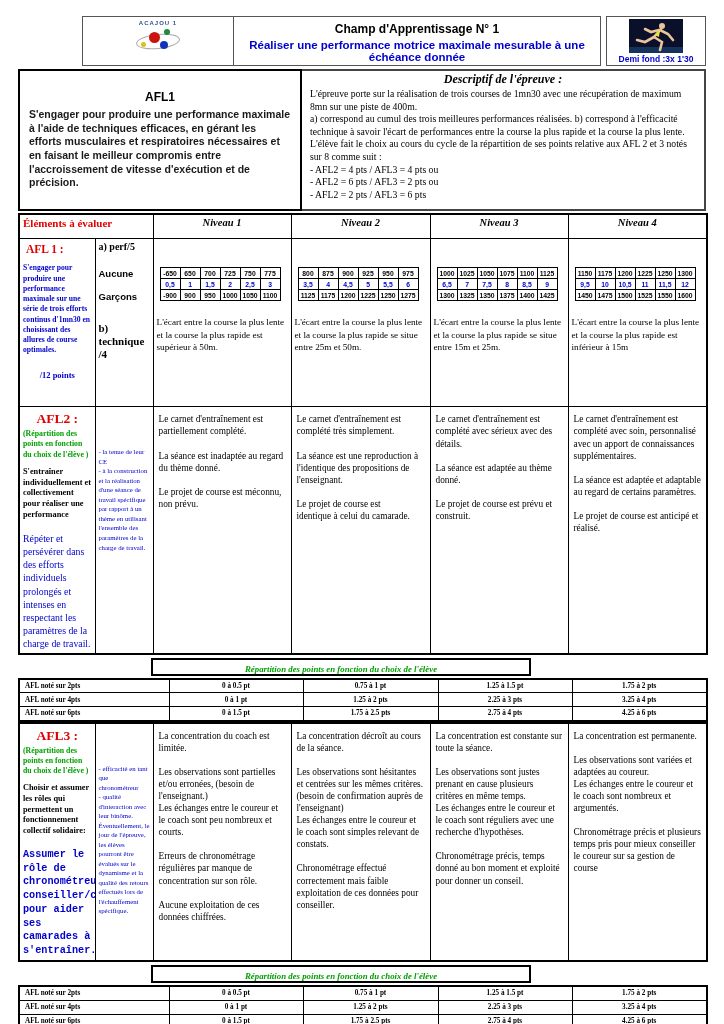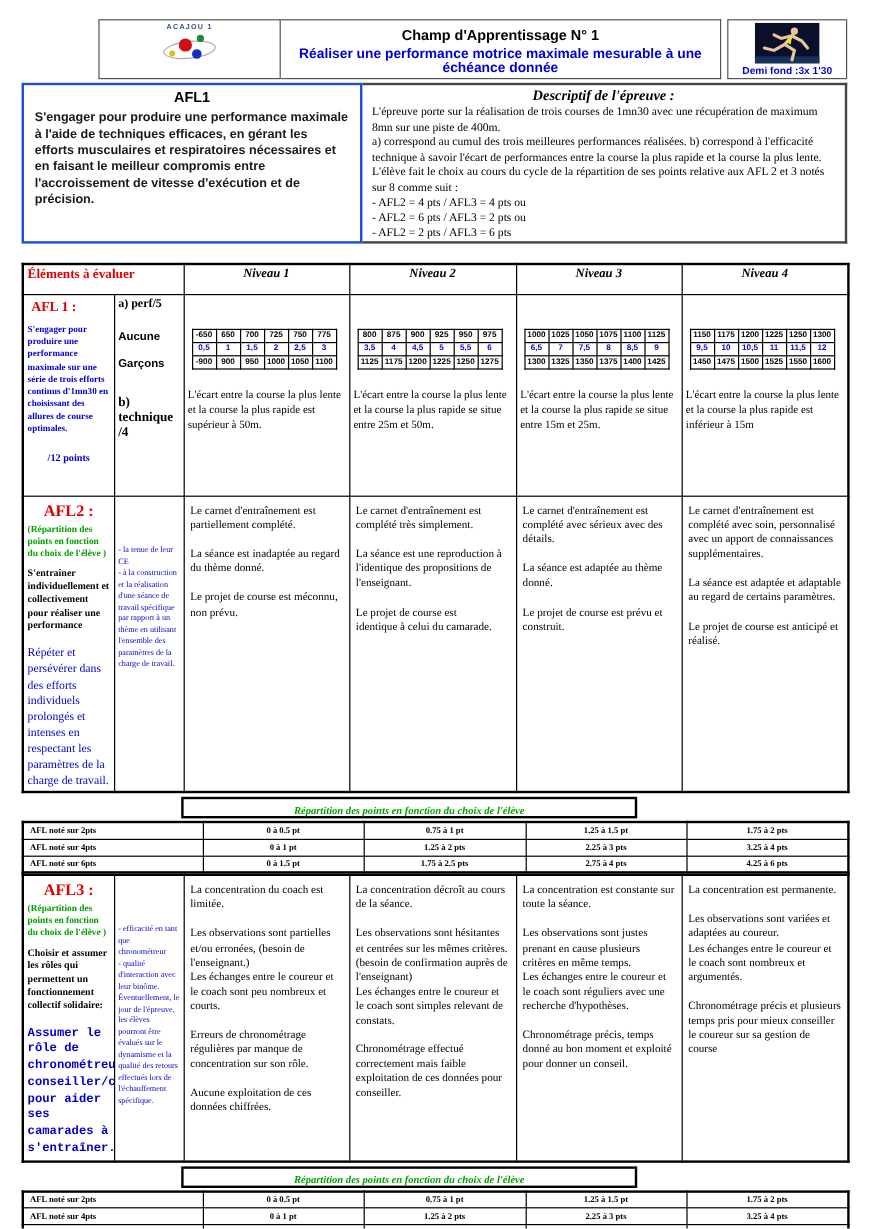--- a/index.html
+++ b/index.html
@@ -19,29 +19,29 @@
   .dot.yellow{width:5px;height:5px;background:#d9c21a;left:7px;top:14px;}
   .title-cell{flex:1;border:1px solid #555;border-left:none;box-sizing:border-box;text-align:center;padding-top:5px;}
   .doc-title{font:bold 12px "Liberation Sans",sans-serif;color:#000;}
   .doc-subtitle{font:bold 11.5px "Liberation Sans",sans-serif;color:#0000d0;margin-top:3px;}
   .runner-cell{width:100px;margin-left:5px;border:1px solid #555;box-sizing:border-box;text-align:center;padding-top:2px;}
   .runner-cell svg{display:block;margin:0 auto;}
   .event-label{font:bold 8.5px "Liberation Sans",sans-serif;color:#0000d0;margin-top:1px;}
 
   
   .overview{display:flex;margin-top:3px;}
-  .afl1-box{width:284px;box-sizing:border-box;border:2px solid #1d4ed8;padding:3px 9px;}
+  .afl1-box{width:284px;box-sizing:border-box;border:2px solid #000000;padding:19px 9px;}
   .afl1-title{text-align:center;font:bold 12px "Liberation Sans",sans-serif;}
   .afl1-body{font:bold 10.5px/1.3 "Liberation Sans",sans-serif;color:#1a1a1a;margin-top:4px;}
   .desc-box{flex:1;box-sizing:border-box;border:2px solid #444;border-left:none;padding:1px 8px 0;}
   .desc-title{text-align:center;font:italic bold 12px "Liberation Serif",serif;}
   .desc-body{font:9.7px/1.3 "Liberation Serif",serif;white-space:pre-line;margin-top:1px;}
 
   
-  table.grid{border-collapse:collapse;table-layout:fixed;width:688px;margin-top:16px;border:2px solid #000;}
+  table.grid{border-collapse:collapse;table-layout:fixed;width:688px;margin-top:2px;border:2px solid #000;}
   table.grid td{border:1px solid #000;vertical-align:top;padding:2px 3px;overflow:hidden;box-sizing:border-box;}
   .grid-head td{height:25px;}
   .elements-head{color:#e00000;font:bold 11px "Liberation Serif",serif;padding:4px 2px 2px 5px;}
   .niveau-head{text-align:center;font:italic bold 10.5px "Liberation Serif",serif;padding-top:5px;}
 
   .afl1-row td{height:168px;}
   .afl-label1{color:#e00000;font:bold 11.5px "Liberation Serif",serif;padding:2px 0 0 3px;}
   .afl1-desc{color:#0000cc;font:bold 7.6px/1.35 "Liberation Serif",serif;margin-top:8px;}
   .afl1-points{color:#0000cc;font:bold 8.5px "Liberation Serif",serif;text-align:center;margin-top:14px;}
   .sub-a{font:bold 10px "Liberation Serif",serif;}

